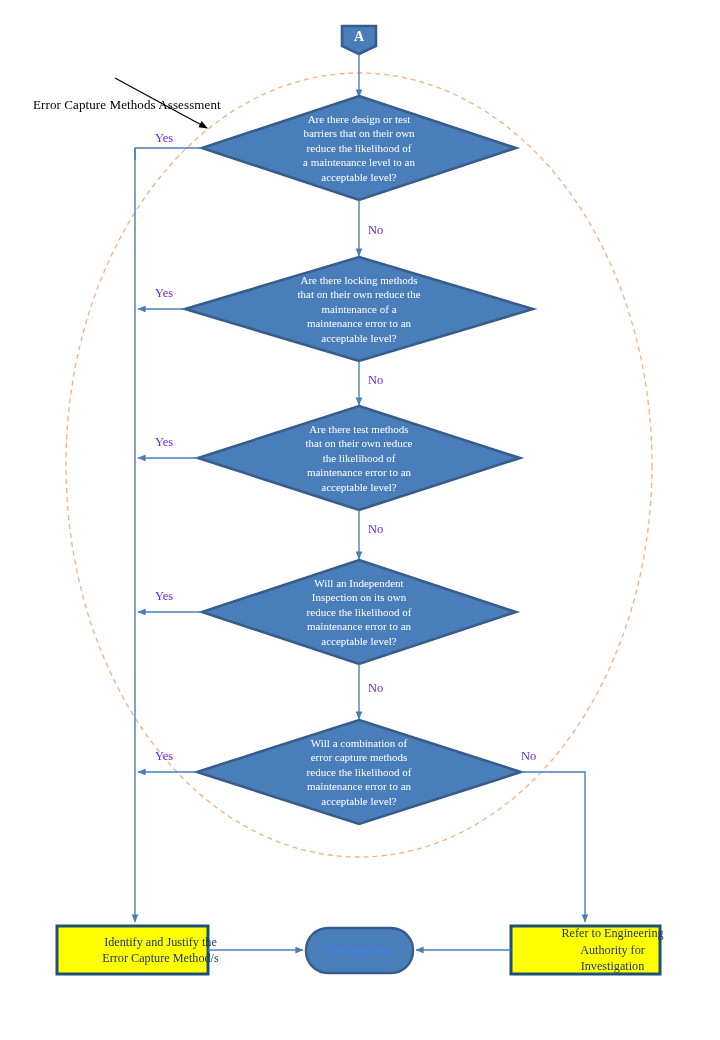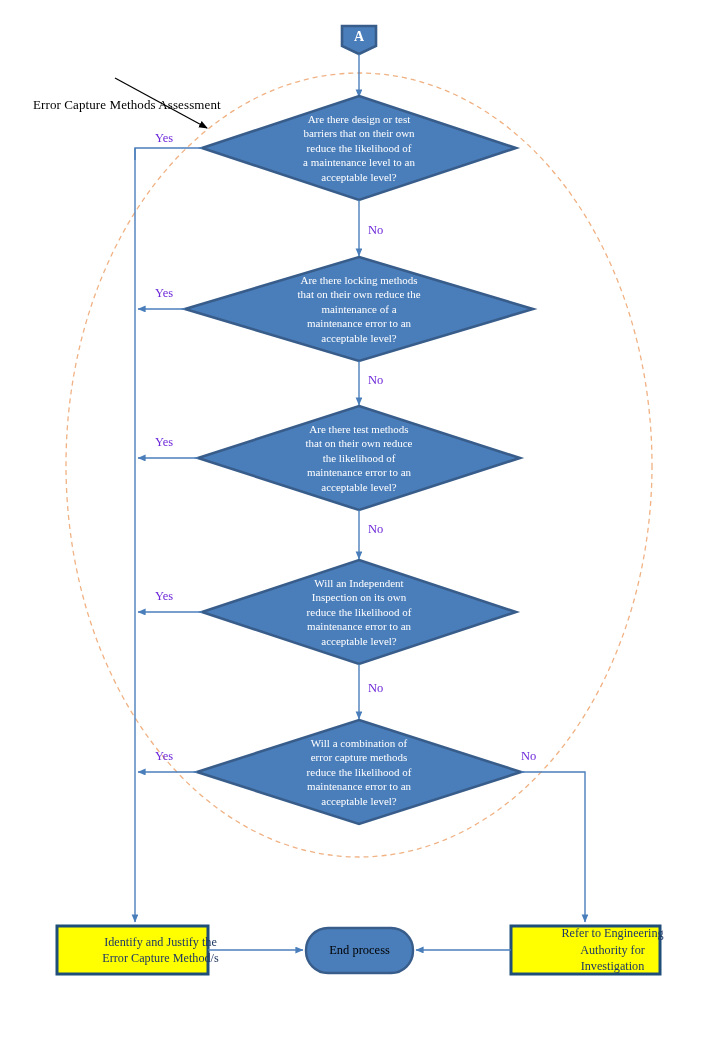--- a/index.html
+++ b/index.html
@@ -53,21 +53,21 @@
     font-family: "Liberation Serif", "DejaVu Serif", serif;
   }
   .yellow-text {
     color: #1f3864;
     font-size: 12.2px;
     line-height: 1.35;
     font-family: "Liberation Serif", "DejaVu Serif", serif;
     font-weight: normal;
   }
   .oval-text {
-    color: #000000;
+    color: #3b82f6;
     font-size: 12.5px;
     font-family: "Liberation Serif", "DejaVu Serif", serif;
   }
   .conn-text {
     color: #ffffff;
     font-size: 14px;
     font-weight: bold;
     font-family: "Liberation Serif", "DejaVu Serif", serif;
   }
 </style>

